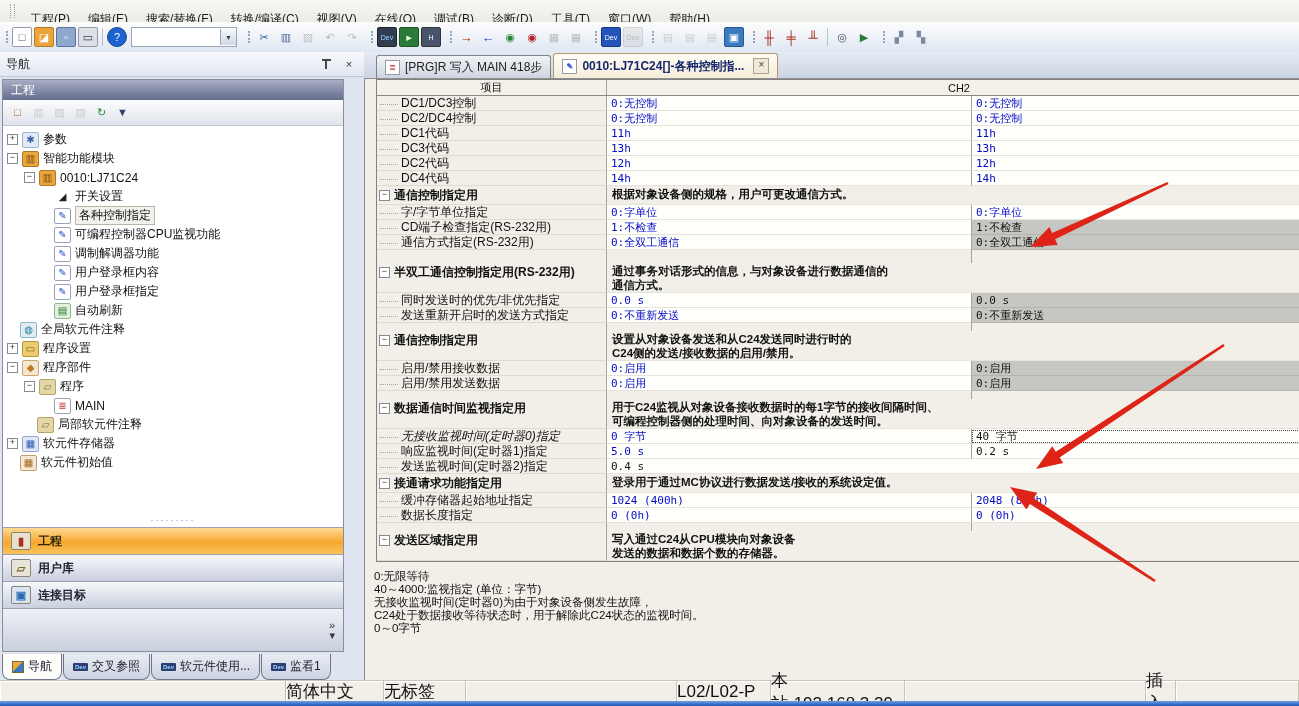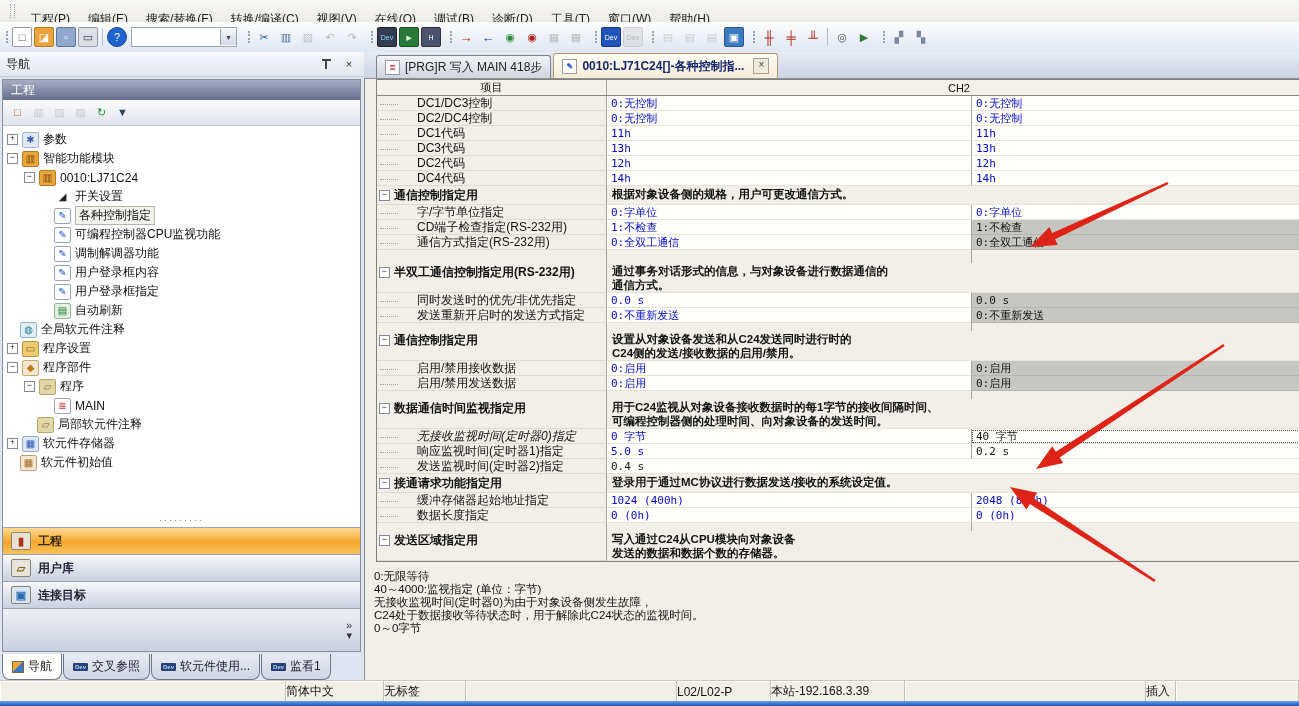--- a/index.html
+++ b/index.html
@@ -38,21 +38,21 @@
   
   #nav-panel{position:absolute;left:0;top:0;width:364px;height:628px;display:flex;flex-direction:column;}
   #nav-titlebar{height:24px;background:linear-gradient(#f6f8fc,#e2e7f0);border-bottom:1px solid #c2c8d4;
     display:flex;align-items:center;padding:0 6px;font-size:12px;color:#222;}
   #nav-titlebar .ttl{flex:1;}
   .cap-btn{width:16px;height:15px;display:flex;align-items:center;justify-content:center;
     font-size:11px;color:#333;border:1px solid transparent;margin-left:2px;cursor:default;}
   .pin-glyph{display:inline-block;width:7px;height:9px;border-left:2px solid #444;position:relative;}
   .pin-glyph::before{content:"";position:absolute;left:-5px;top:-1px;width:9px;height:2px;background:#444;}
 
-  #nav-inner{flex:1;margin:2px 3px 2px 2px;border:1px solid #8a8f9a;background:#7f1d1d;
+  #nav-inner{flex:1;margin:2px 20px 2px 2px;border:1px solid #8a8f9a;background:#7f1d1d;
     display:flex;flex-direction:column;overflow:hidden;}
   #nav-header{height:20px;background:linear-gradient(#a8aec4,#646c8e);color:#fff;
     display:flex;align-items:center;padding-left:8px;font-size:12px;}
   #nav-toolbar{height:25px;background:linear-gradient(#fcfcfb,#dfe3ec);border-bottom:1px solid #c2c6d0;
     display:flex;align-items:center;padding-left:4px;}
   #nav-toolbar .tbicon{width:17px;height:17px;}
 
   #nav-tree{flex:1;background:#fff;padding-top:4px;overflow:hidden;}
   .tree-row{height:19px;display:flex;align-items:center;cursor:default;white-space:nowrap;}
   .tree-row.sel .tlabel{background:#f2f1ec;border:1px solid #b9b5a9;padding:0 3px;}
@@ -112,21 +112,21 @@
   #cfg-table{margin-left:11px;width:934px;border:1px solid #85827a;background:#fffffb;}
   .trow{display:flex;align-items:stretch;}
   .c-item{width:229px;flex:0 0 auto;background:#f1efe7;display:flex;align-items:center;
     overflow:hidden;white-space:nowrap;}
   .c-ch1{width:360px;flex:0 0 auto;border-left:1px solid #a6a399;}
   .c-ch2{flex:1;border-left:1px solid #a6a399;min-width:0;}
   .hdr{height:15px;border-bottom:1px solid #8a877e;}
   .hdr>div{display:flex;align-items:center;justify-content:center;font-size:11px;color:#111;
     background:#f3f1ea;}
   .r-item{height:15px;}
-  .r-item .c-item{border-bottom:1px solid #dedbd0;gap:16px;}
+  .r-item .c-item{border-bottom:1px solid #dedbd0;}
   .vcell{display:flex;align-items:center;padding-left:4px;font-family:"DejaVu Sans Mono",monospace;
     font-size:11px;color:#0008c8;background:#fffffb;border-bottom:1px solid #e6e3da;
     white-space:nowrap;overflow:hidden;cursor:default;}
   .vcell.disabled{background:#c6c6c2;color:#111;border-bottom-color:#b5b5b0;}
   .vcell.edited{color:#111;}
   .vcell.selcell{color:#111;outline:1px dotted #444;outline-offset:-2px;}
   .leader{width:18px;flex:0 0 auto;margin-left:3px;border-bottom:1px dotted #aaa593;height:1px;align-self:center;margin-top:1px;}
   .ilabel{font-size:12px;color:#111;padding-left:3px;}
   .ilabel.em{font-weight:normal;font-style:italic;}
   .r-sec{min-height:15px;}
@@ -136,21 +136,21 @@
   .sec-label{font-weight:bold;font-size:12px;color:#111;padding-left:4px;}
   .r-sec .exp{margin:3px 0 0 2px;}
   .r-spacer .c-item,.r-spacer .vcell{border-bottom:none;background:#f1efe7;}
 
   #footnote{margin:8px 0 0 9px;font-size:11.5px;line-height:13px;color:#111;}
 
   
   #statusbar{position:absolute;left:0;top:680px;right:0;height:21px;background:#f1efe7;
     border-top:1px solid #c9c6bc;display:flex;align-items:stretch;}
   .seg{border-right:1px solid #c4c1b6;display:flex;align-items:center;padding-left:0;
-    font-size:12px;color:#111;box-shadow:inset 1px 1px 0 #fff;}
+    font-size:17px;color:#111;box-shadow:inset 1px 1px 0 #fff;}
   #bottom-strip{position:absolute;left:0;top:701px;right:0;height:5px;
     background:linear-gradient(#6aa2ec,#1d53b0);}
 
   
   #annotations{position:absolute;inset:0;width:1299px;height:706px;z-index:60;pointer-events:none;}
 </style>
 </head>
 <body>
 
 <div id="app">

